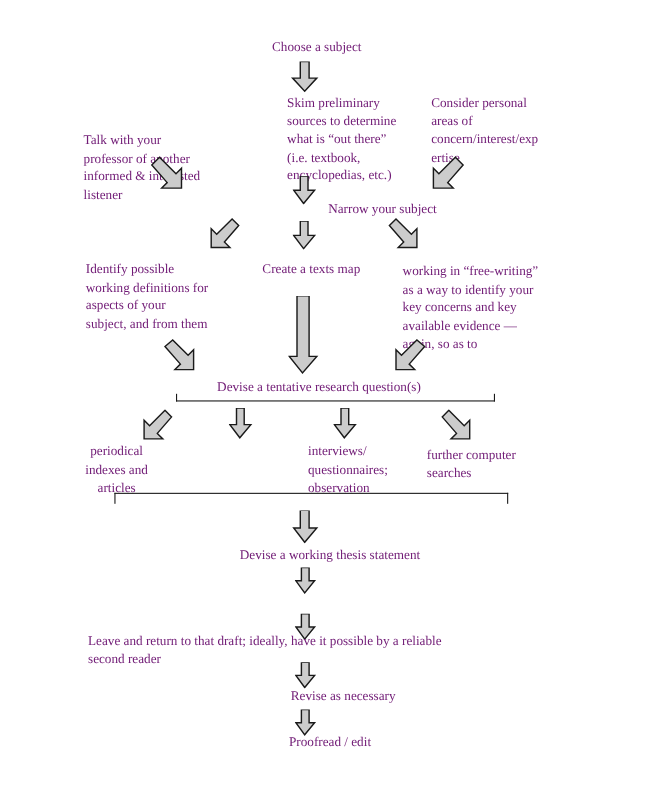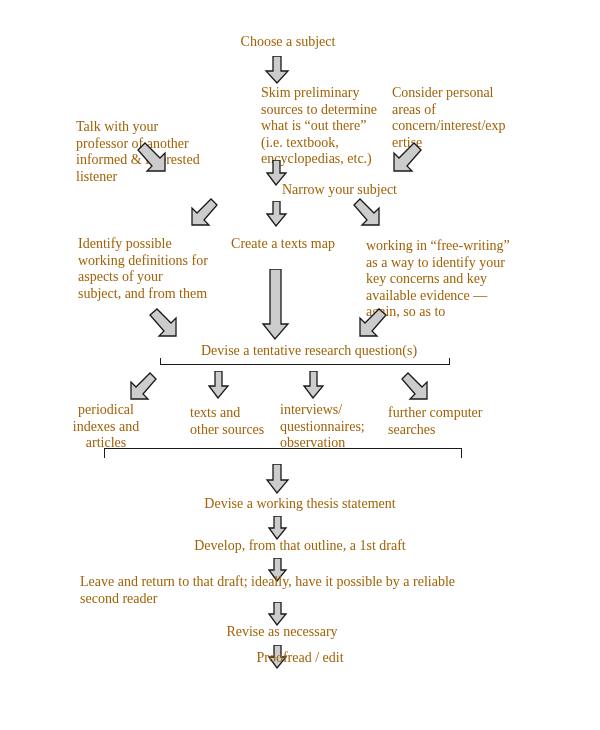--- a/index.html
+++ b/index.html
@@ -11,23 +11,23 @@
     position: relative;
     width: 600px;
     height: 730px;
     background: #ffffff;
     font-family: "Liberation Serif", "DejaVu Serif", serif;
     color: #1a1a1a;
     overflow: hidden;
   }
   .node {
     position: absolute;
-    font-size: 14px;
+    font-size: 12px;
     line-height: 16.5px;
-    color: #a16207;
+    color: #701a75;
     white-space: pre-line;
   }
   .node.center { text-align: center; }
   .node.left { text-align: left; }
 
   .arrow {
     position: absolute;
   }
   .arrow svg { display: block; }
 
@@ -135,21 +135,21 @@
       <polygon points="8,0 19,0 19,55 26,55 13,70 1,55 8,55" fill="#cccccc" stroke="#1a1a1a" stroke-width="1.3" stroke-linejoin="miter"></polygon>
     </svg>
   </div>
 
   <div class="arrow" style="left:350px; top:307px;">
     <svg width="38" height="36" viewBox="0 0 38 36">
       <polygon points="36,8 29,2 15,16 10,11 10,29 27,29 22,24" fill="#cccccc" stroke="#1a1a1a" stroke-width="1.3" stroke-linejoin="miter"></polygon>
     </svg>
   </div>
 
-  <div class="node center" style="left:159px; top:343px; width:300px;">Devise a tentative research question(s)</div>
+  <div class="node center" style="left:140px; top:343px; width:300px;">Devise a tentative research question(s)</div>
 
   <div class="bracket" style="left:160px; top:358px; width:288px; height:6px;"></div>
 
   <div class="arrow" style="left:122px; top:372px;">
     <svg width="36" height="34" viewBox="0 0 36 34">
       <polygon points="34,7 28,1 14,15 9,10 9,27 26,27 21,22" fill="#cccccc" stroke="#1a1a1a" stroke-width="1.3" stroke-linejoin="miter"></polygon>
     </svg>
   </div>
 
   <div class="arrow" style="left:208px; top:371px;">
@@ -167,22 +167,20 @@
   <div class="arrow" style="left:400px; top:372px;">
     <svg width="36" height="34" viewBox="0 0 36 34">
       <polygon points="2,7 8,1 22,15 27,10 27,27 10,27 15,22" fill="#cccccc" stroke="#1a1a1a" stroke-width="1.3" stroke-linejoin="miter"></polygon>
     </svg>
   </div>
 
   <div class="node center" style="left:48px; top:402px; width:116px;">periodical
 indexes and
 articles</div>
 
-  <div class="node left" style="left:190px; top:405px; width:110px;">texts and
-other sources</div>
 
   <div class="node left" style="left:280px; top:402px; width:120px;">interviews/
 questionnaires;
 observation</div>
 
   <div class="node left" style="left:388px; top:405px; width:130px;">further computer
 searches</div>
 
   <div class="bracket-up" style="left:104px; top:448px; width:356px; height:9px;"></div>
 
@@ -193,40 +191,39 @@
   </div>
 
   <div class="node center" style="left:150px; top:496px; width:300px;">Devise a working thesis statement</div>
 
   <div class="arrow" style="left:268px; top:516px;">
     <svg width="20" height="24" viewBox="0 0 20 24">
       <polygon points="6,0 13,0 13,12 18,12 9,23 1,12 6,12" fill="#cccccc" stroke="#1a1a1a" stroke-width="1.3" stroke-linejoin="miter"></polygon>
     </svg>
   </div>
 
-  <div class="node center" style="left:150px; top:538px; width:300px;">Develop, from that outline, a 1st draft</div>
 
   <div class="arrow" style="left:268px; top:558px;">
     <svg width="20" height="24" viewBox="0 0 20 24">
       <polygon points="6,0 13,0 13,12 18,12 9,23 1,12 6,12" fill="#cccccc" stroke="#1a1a1a" stroke-width="1.3" stroke-linejoin="miter"></polygon>
     </svg>
   </div>
 
   <div class="node left" style="left:80px; top:574px; width:440px;">Leave and return to that draft; ideally, have it possible by a reliable
 second reader</div>
 
   <div class="arrow" style="left:268px; top:602px;">
     <svg width="20" height="24" viewBox="0 0 20 24">
       <polygon points="6,0 13,0 13,12 18,12 9,23 1,12 6,12" fill="#cccccc" stroke="#1a1a1a" stroke-width="1.3" stroke-linejoin="miter"></polygon>
     </svg>
   </div>
 
-  <div class="node center" style="left:132px; top:624px; width:300px;">Revise as necessary</div>
+  <div class="node center" style="left:162px; top:624px; width:300px;">Revise as necessary</div>
 
   <div class="arrow" style="left:268px; top:645px;">
     <svg width="20" height="24" viewBox="0 0 20 24">
       <polygon points="6,0 13,0 13,12 18,12 9,23 1,12 6,12" fill="#cccccc" stroke="#1a1a1a" stroke-width="1.3" stroke-linejoin="miter"></polygon>
     </svg>
   </div>
 
-  <div class="node center" style="left:150px; top:650px; width:300px;">Proofread / edit</div>
+  <div class="node center" style="left:150px; top:666px; width:300px;">Proofread / edit</div>
 
 </div>
 
 </body></html>

